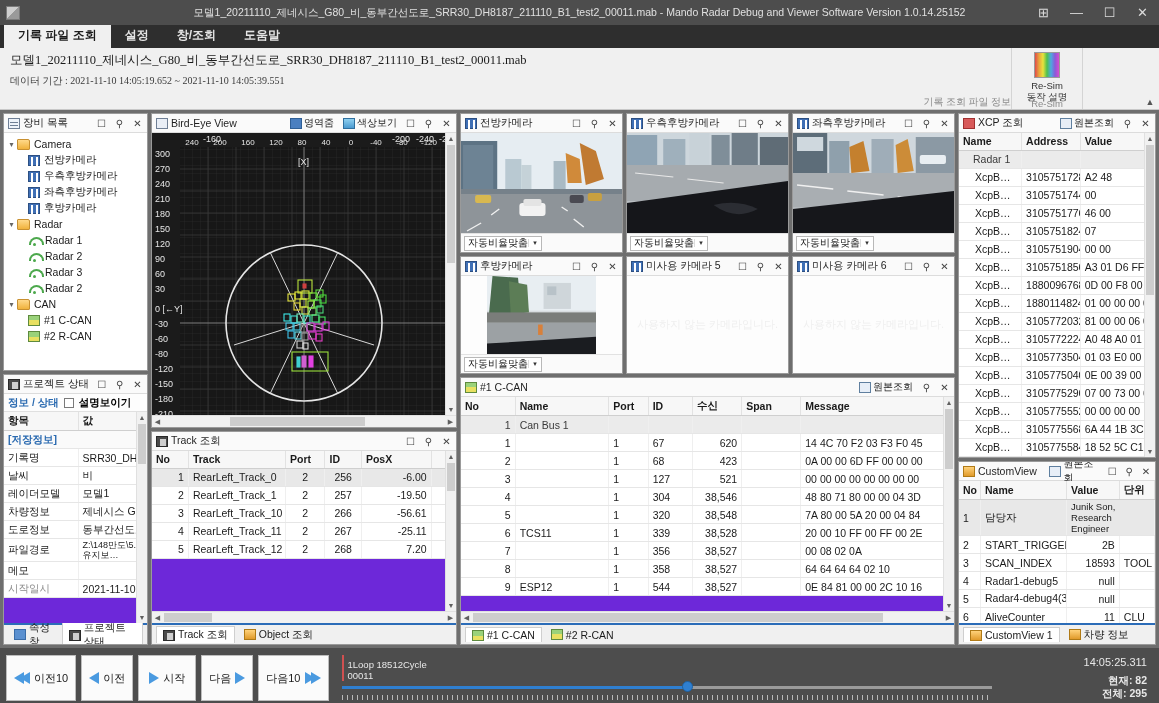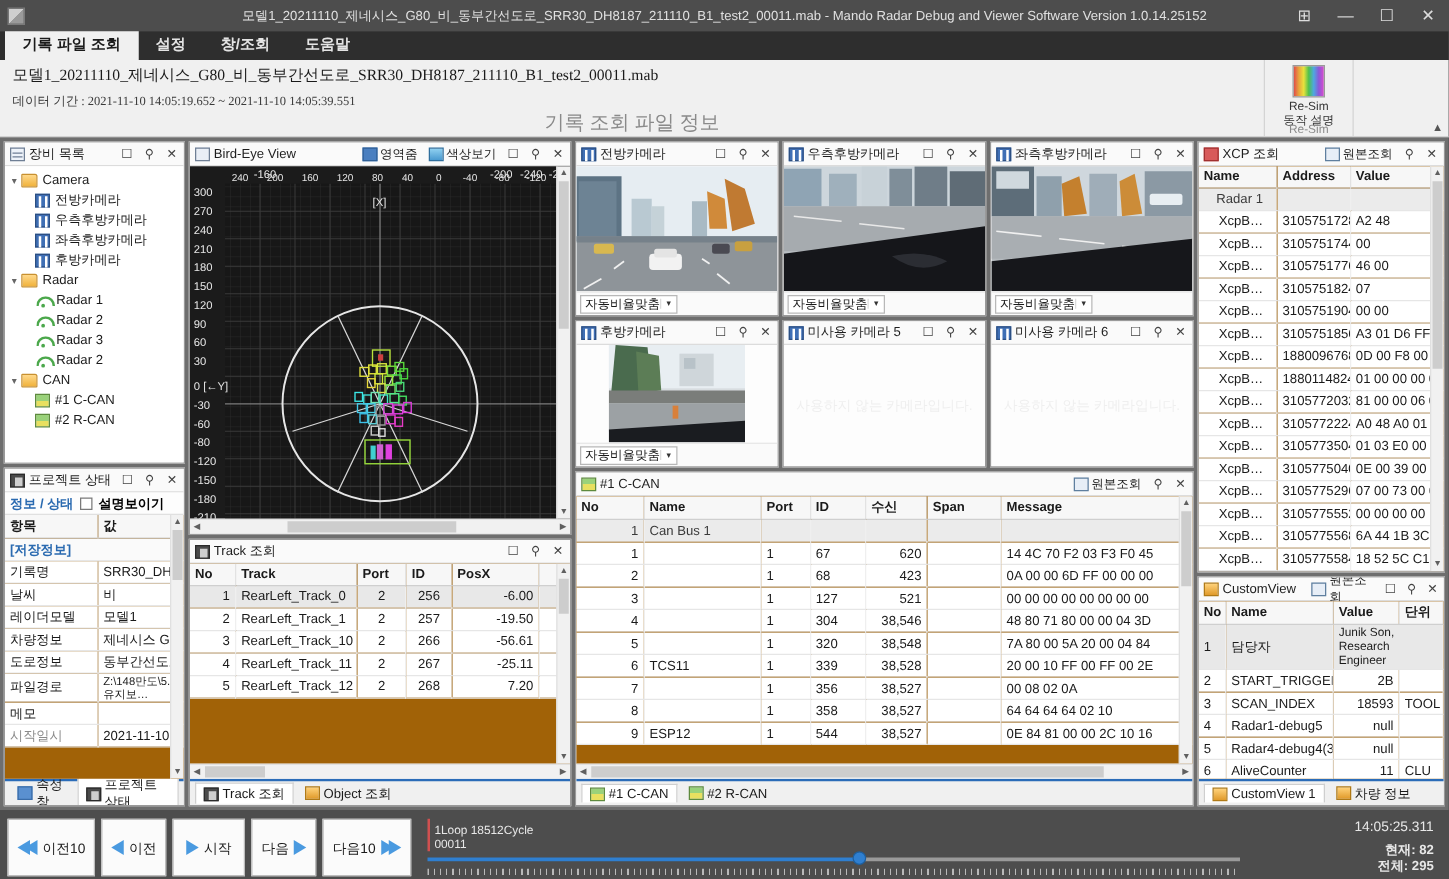--- a/index.html
+++ b/index.html
@@ -43,22 +43,22 @@
   .ribbon-tabs .tab.active { background: #f0f0f0; color: #1b1b1b; }
   .ribbon-body {
     height: 62px; background: #f0f0f0; display: flex;
     border-bottom: 1px solid #c8c8c8;
   }
   .rb-info { flex: 1; padding: 4px 8px 0 10px; position: relative; font-family: Liberation Serif, serif; }
   .rb-info .fname { font-size: 12.5px; color: #1a1a1a; }
   .rb-info .sub { font-size: 10px; color: #3a3a3a; margin-top: 5px; }
   .rb-info .sub2 { font-size: 10.5px; color: #1a1a1a; margin-top: 5px; }
   .rb-caption {
-    position: absolute; bottom: 0px; left: 0; right: 0; text-align: center;
-    font-size: 16px; color: #8a8a8a;
+    position: absolute; bottom: 0px; left: 0; right: 0; text-align: right;
+    font-size: 10px; color: #8a8a8a;
   }
   .rb-group {
     width: 72px; border-left: 1px solid #d4d4d4; border-right: 1px solid #d4d4d4;
     display: flex; flex-direction: column; align-items: center; padding-top: 4px;
     position: relative;
   }
   .resim-icon {
     width: 26px; height: 26px;
     background: linear-gradient(90deg,#e04a4a,#e8a33c,#e8e23c,#4ec04e,#4ea8e0,#8a5ad8,#d84ad0);
     border: 1px solid #9a9a9a;
@@ -142,21 +142,21 @@
   table.tbl td {
     border-bottom:1px solid #e6e6e6; border-right:1px solid #efefef;
     padding:1px 4px; color:#1a1a1a; height:18px; white-space:nowrap; overflow:hidden;
     background:#fff;
   }
   tr.sel td { background:#e8e8e8; }
   tr.group td { background:#ebebeb; color:#3a3a3a; }
   .num { text-align:right; }
   .ctr { text-align:center; }
   .dim { color:#b8b8b8; }
-  .tblwrap { flex:1; overflow:hidden; background:#a16207; position:relative; }
+  .tblwrap { flex:1; overflow:hidden; background:#6d28d9; position:relative; }
 
   
   .vsb {
     position:absolute; right:0; top:0; bottom:0; width:11px; background:#f1f1f1;
     border-left:1px solid #e0e0e0;
   }
   .vsb .arw { height:11px; text-align:center; font-size:7px; color:#606060; line-height:11px;}
   .vsb .arw.bot { position:absolute; bottom:0; left:0; right:0; }
   .vsb .thumb { position:absolute; left:1px; right:1px; background:#cdcdcd; }
   .hsb {

